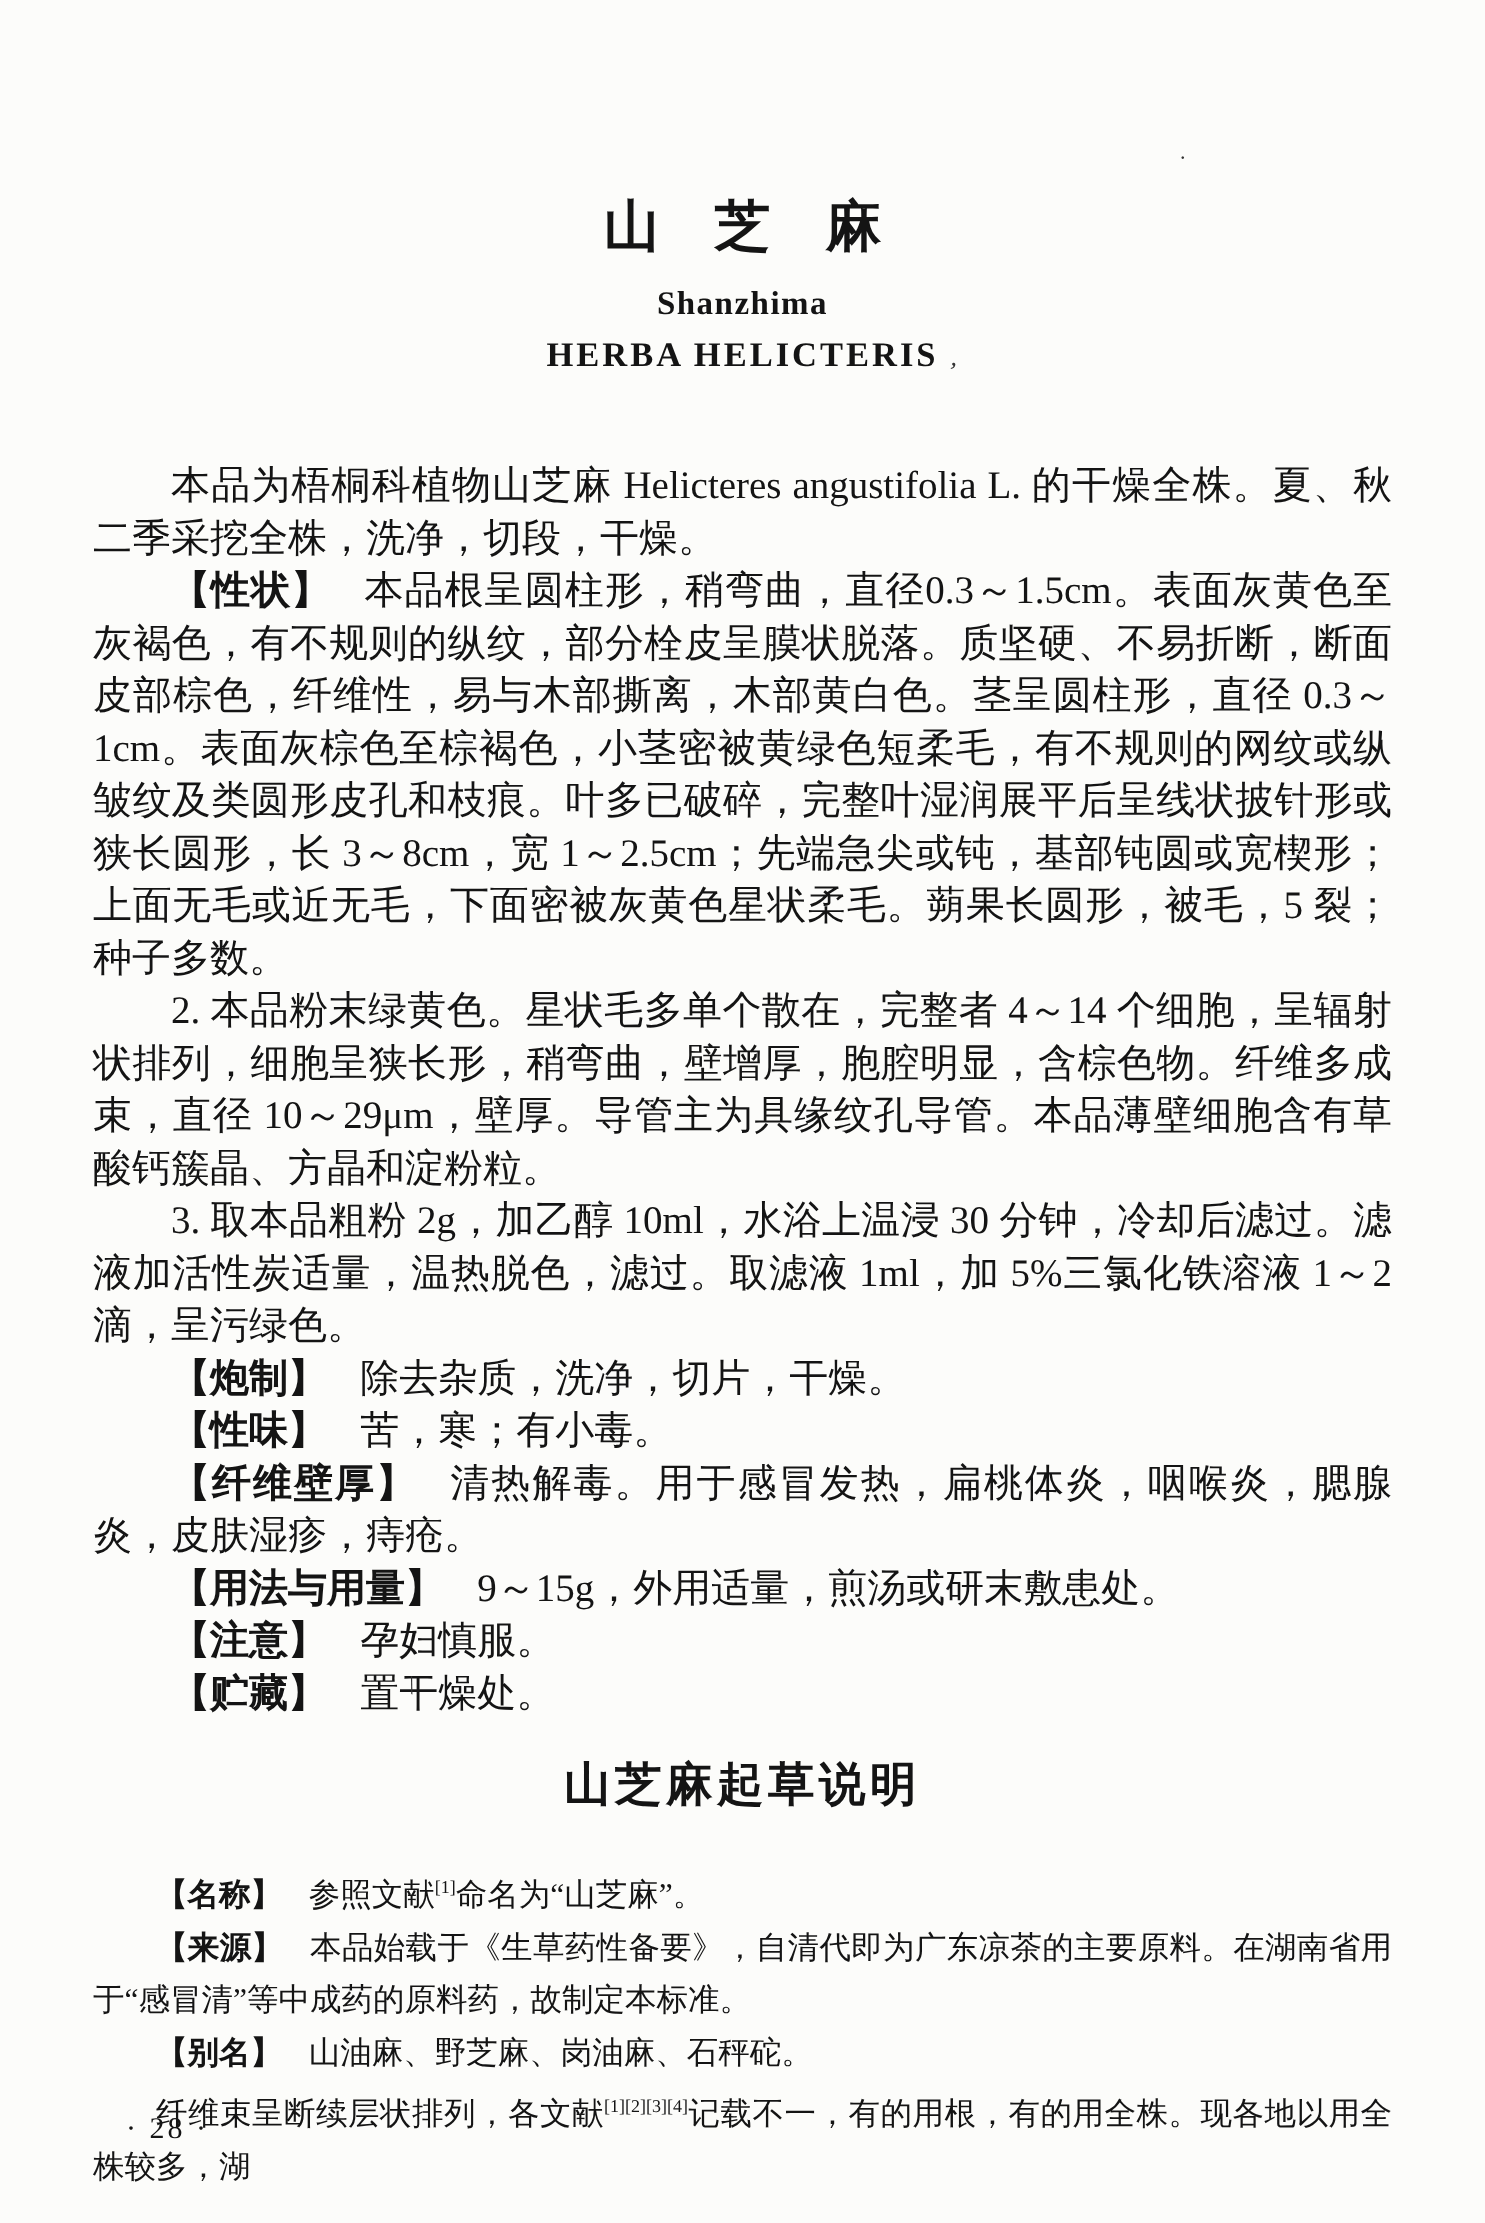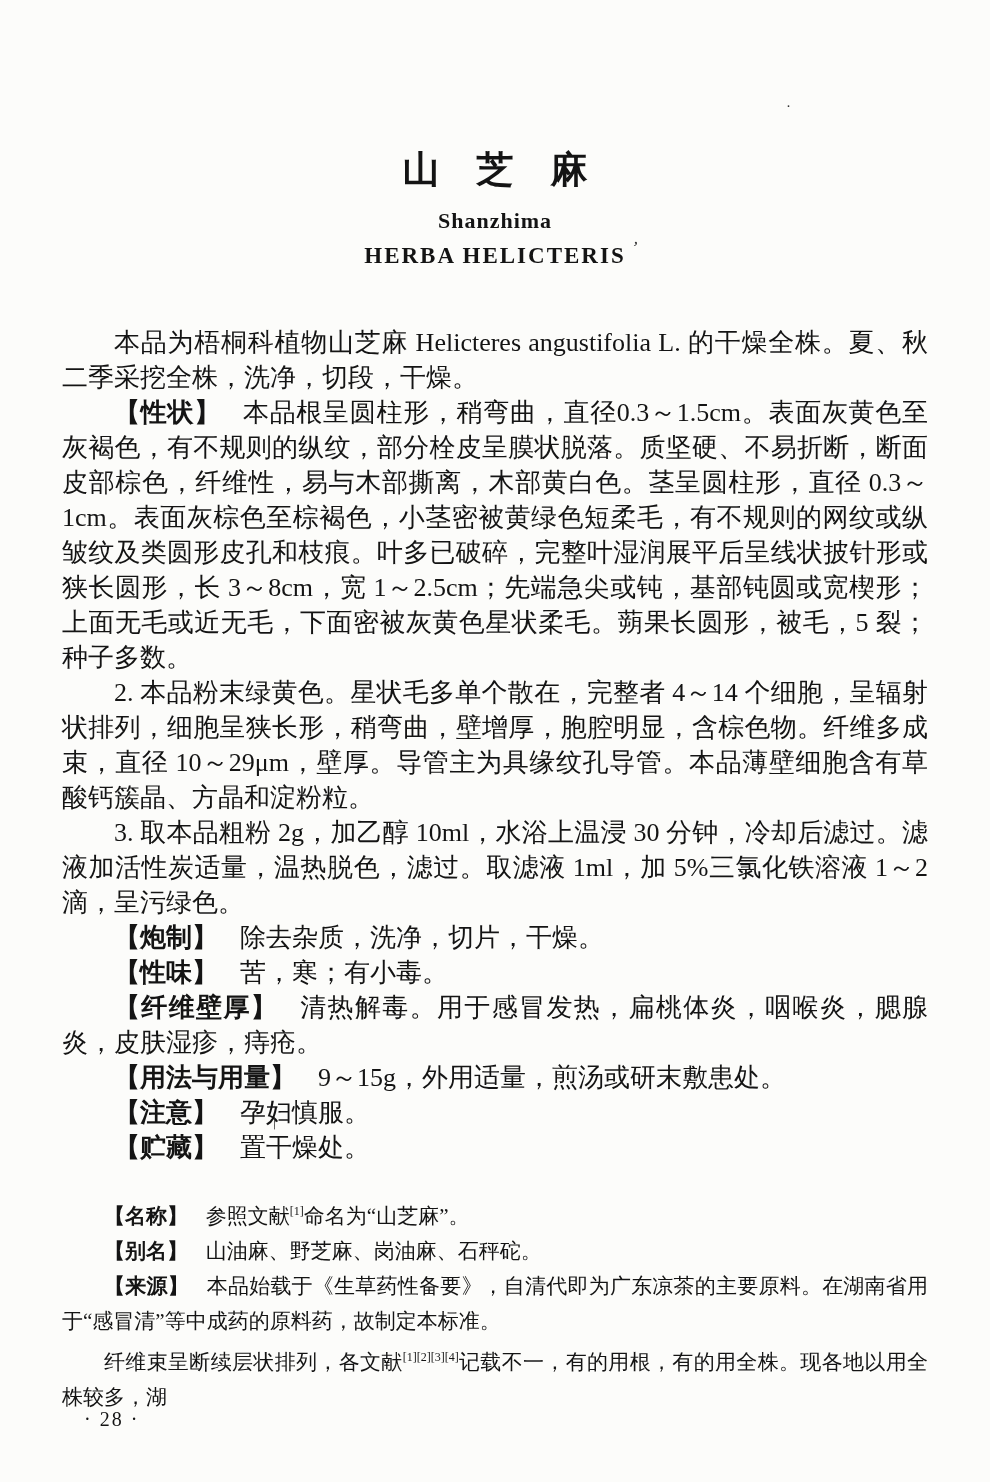--- a/index.html
+++ b/index.html
@@ -5,21 +5,21 @@
   html,body{margin:0;padding:0;}
   .page{
     position:relative;
     width:990px;height:1482px;
     background:#fcfcfa;
     color:#141414;
     font-family:"Liberation Serif","DejaVu Serif",serif;
     overflow:hidden;
     box-sizing:border-box;
   }
-  .content{padding:16px 62px;margin-top:19px;}
+  .content{padding:16px 62px;}
   .title-cn{
     margin:0;padding-top:110px;
     text-align:center;
     font-size:37px;font-weight:bold;
     letter-spacing:1em;text-indent:1em;
   }
   .title-py{
     margin-top:13px;text-align:center;
     font-size:22px;font-weight:bold;letter-spacing:1px;
   }
@@ -82,27 +82,28 @@
 
       <p class="para"><b class="lbl">【纤维壁厚】</b><span>清热解毒。用于感冒发热，扁桃体炎，咽喉炎，腮腺炎，皮肤湿疹，痔疮。</span></p>
 
       <p class="para"><b class="lbl">【用法与用量】</b><span>9～15g，外用适量，煎汤或研末敷患处。</span></p>
 
       <p class="para"><b class="lbl">【注意】</b><span>孕妇慎服。</span></p>
 
       <p class="para"><b class="lbl">【贮藏】</b><span>置干燥处。</span></p>
     </div>
 
+    <h2 class="notes-heading">山芝麻起草说明</h2>
 
     <div class="notes">
       <p class="para"><b class="lbl">【名称】</b><span>参照文献</span><sup>[1]</sup><span>命名为“山芝麻”。</span></p>
 
+      <p class="para"><b class="lbl">【来源】</b><span>本品始载于《生草药性备要》，自清代即为广东凉茶的主要原料。在湖南省用于“感冒清”等中成药的原料药，故制定本标准。</span></p>
+
       <p class="para"><b class="lbl">【别名】</b><span>山油麻、野芝麻、岗油麻、石秤砣。</span></p>
-
-      <p class="para"><b class="lbl">【来源】</b><span>本品始载于《生草药性备要》，自清代即为广东凉茶的主要原料。在湖南省用于“感冒清”等中成药的原料药，故制定本标准。</span></p>
 
       <p class="para last-para"><span>纤维束呈断续层状排列，各文献</span><sup>[1][2][3][4]</sup><span>记载不一，有的用根，有的用全株。现各地以用全株较多，湖</span></p>
     </div>
 
   </div>
 
   <div class="page-number">· 28 ·</div>
 
   <span class="artifact artifact-dot">·</span>
   <span class="artifact artifact-tick">ʼ</span>

